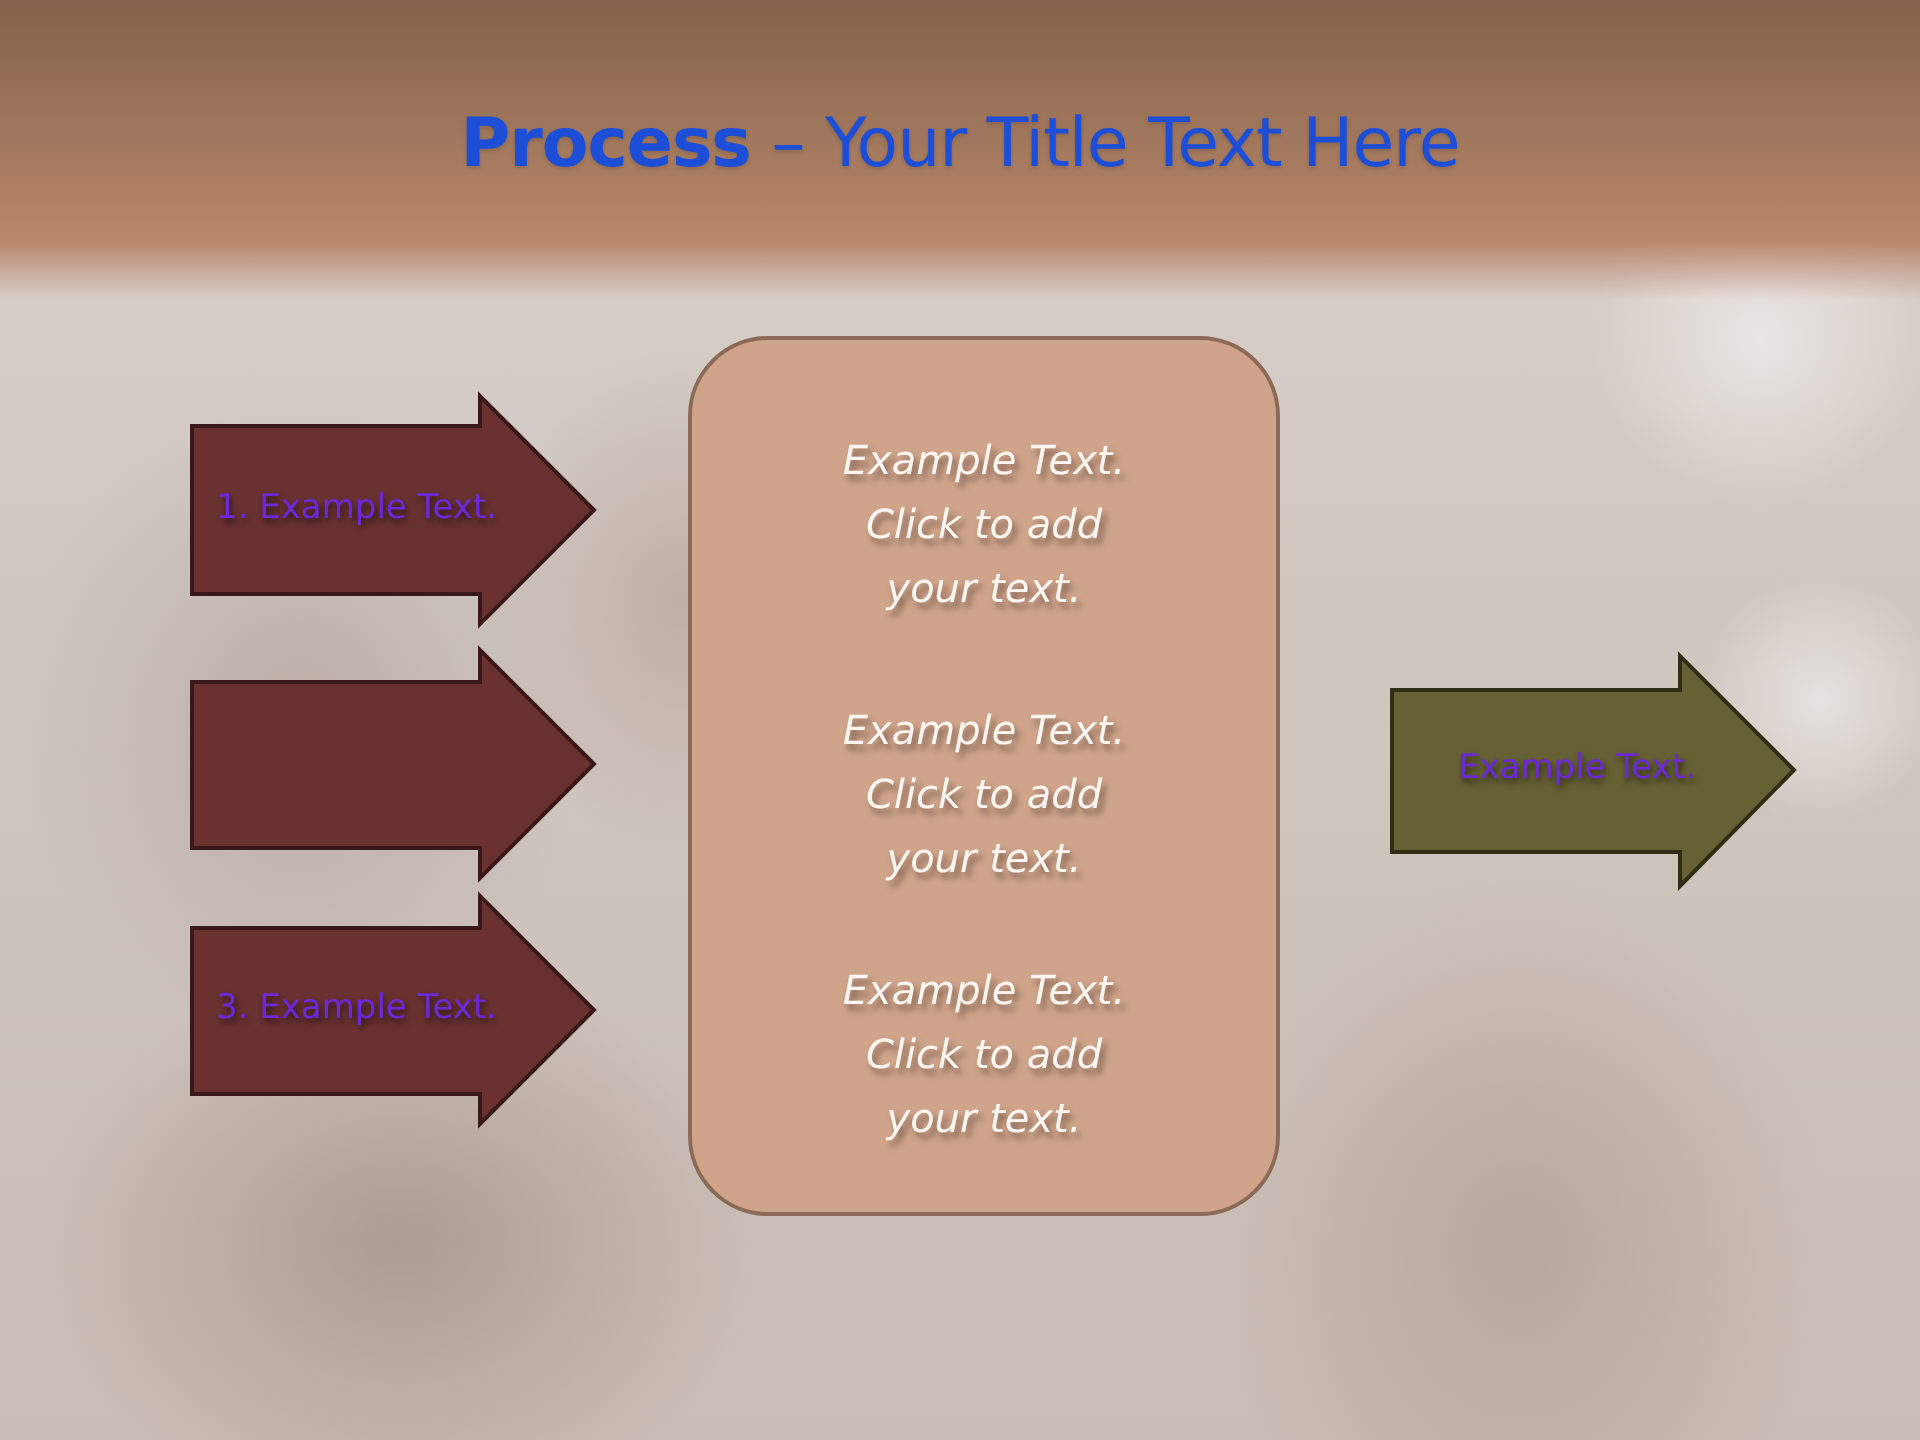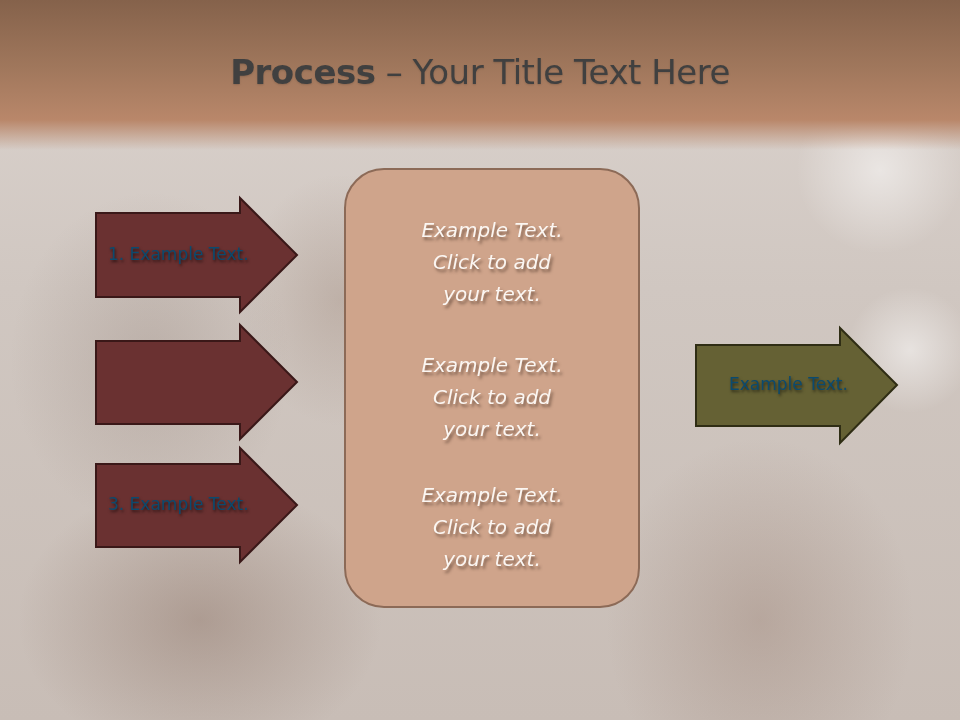--- a/index.html
+++ b/index.html
@@ -11,26 +11,26 @@
       radial-gradient(ellipse 220px 260px at 760px 620px, rgba(140,110,95,0.30), rgba(0,0,0,0) 70%),
       radial-gradient(ellipse 200px 240px at 150px 360px, rgba(130,110,100,0.25), rgba(0,0,0,0) 70%),
       radial-gradient(ellipse 140px 180px at 340px 300px, rgba(150,125,110,0.30), rgba(0,0,0,0) 70%),
       radial-gradient(ellipse 90px 90px at 910px 350px, rgba(255,255,255,0.5), rgba(255,255,255,0) 70%),
       radial-gradient(ellipse 120px 120px at 880px 170px, rgba(255,255,255,0.5), rgba(255,255,255,0) 70%),
       linear-gradient(180deg, #dcd4cf 0%, #d0c7c1 40%, #c8bdb6 100%);
   }
   .header { position:absolute; left:0; top:0; width:960px; height:150px;
     background: linear-gradient(180deg, #85624b 0%, #a0775c 45%, #b9876a 80%, rgba(214,190,176,0) 100%); }
   .title { position:absolute; left:0; top:52px; width:960px; text-align:center;
-    color:#404040; font-size:34px; font-family:"DejaVu Sans", sans-serif; letter-spacing:-0.5px;
+    color:#1d4ed8; font-size:34px; font-family:"DejaVu Sans", sans-serif; letter-spacing:-0.5px;
     text-shadow: 0 1px 2px rgba(0,0,0,0.15); }
   .title b { font-weight:bold; }
   .arrow { position:absolute; }
   .arrow svg { position:absolute; left:0; top:0; overflow:visible; }
-  .arrow-label { position:absolute; color:#0c4a6e; font-size:17px; white-space:nowrap;
+  .arrow-label { position:absolute; color:#6d28d9; font-size:17px; white-space:nowrap;
     font-family:"DejaVu Sans", sans-serif; text-shadow: 1px 2px 3px rgba(0,0,0,0.6); }
   .center-box { position:absolute; left:344px; top:168px; width:296px; height:440px;
     box-sizing:border-box; background:#cfa48b; border:2px solid #8c6a57; border-radius:40px; }
   .block { position:absolute; left:0; width:100%; text-align:center; color:#fbf6f2;
     font-style:italic; font-size:20px; line-height:32px; font-family:"DejaVu Sans", sans-serif;
     text-shadow: 2px 3px 3px rgba(60,40,30,0.55); }
   .block span { display:block; }
 </style>
 </head>
 <body>

